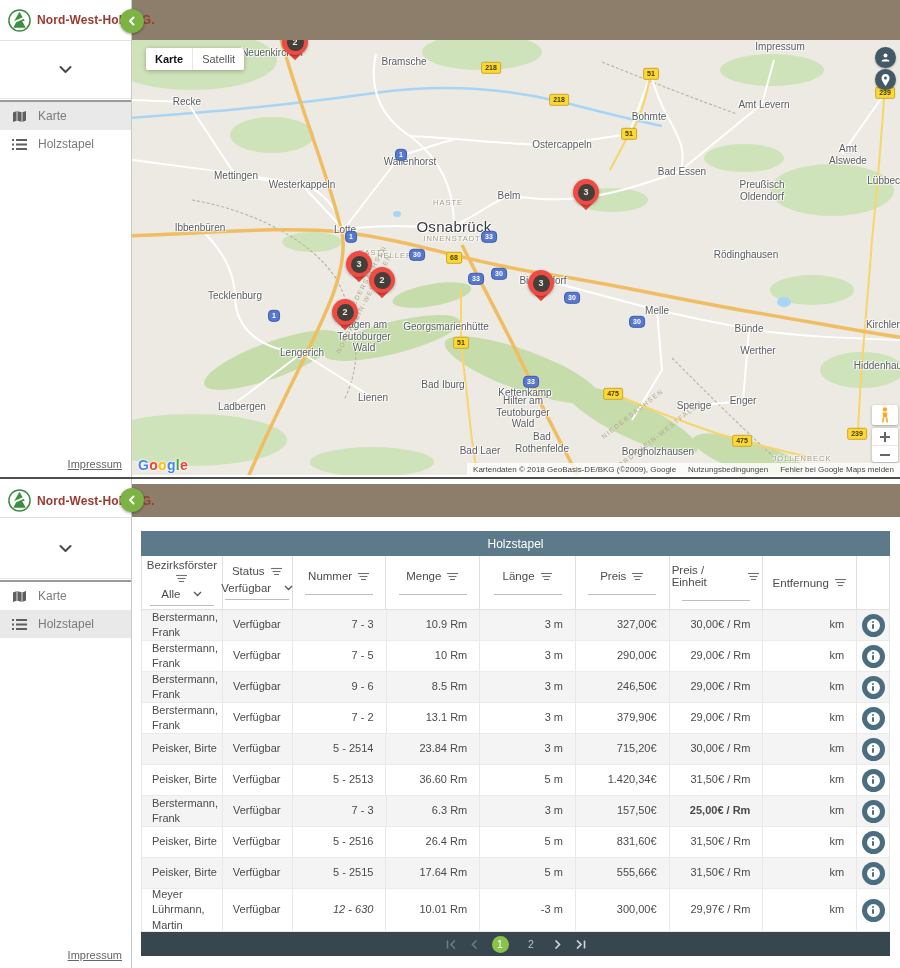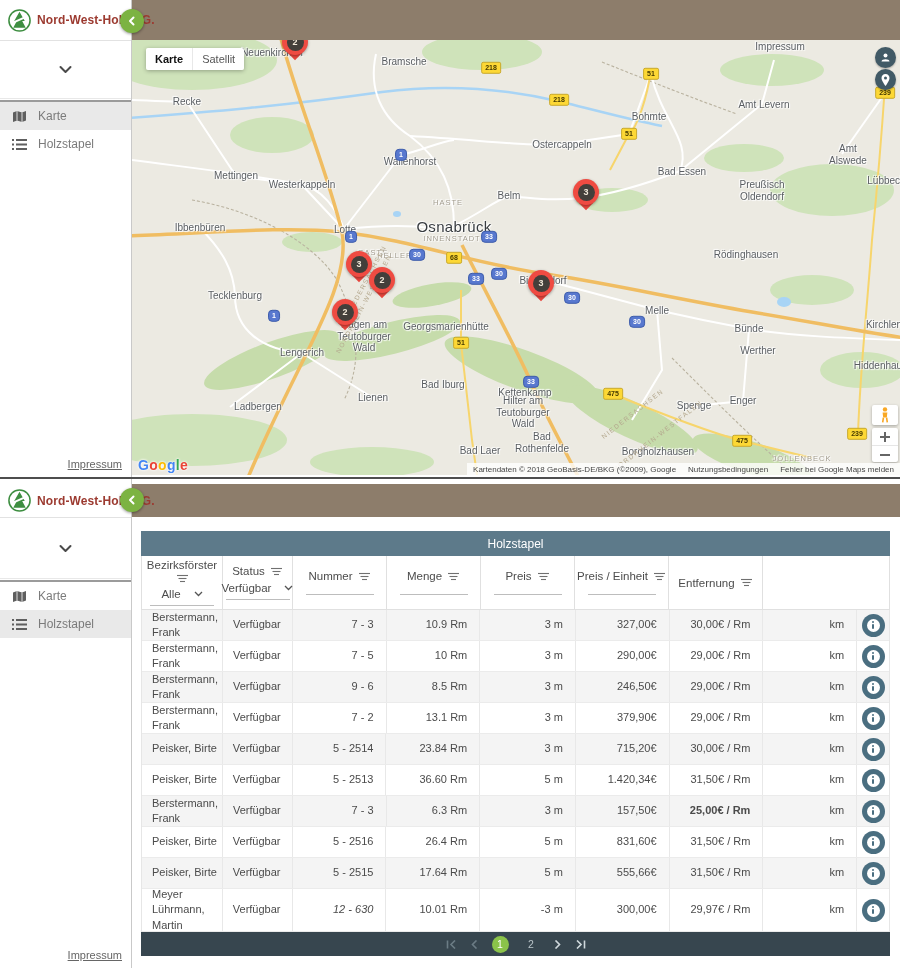--- a/index.html
+++ b/index.html
@@ -284,21 +284,21 @@
           <span class="city " style="left: 232px; top: 296px;">Hagen am
 Teutoburger
 Wald</span>
           <span class="city " style="left: 170px; top: 313px;">Lengerich</span>
           <span class="city " style="left: 311px; top: 345px;">Bad Iburg</span>
           <span class="city " style="left: 393px; top: 353px;">Kettenkamp</span>
           <span class="city " style="left: 391px; top: 372px;">Hilter am
 Teutoburger
 Wald</span>
           <span class="city " style="left: 241px; top: 358px;">Lienen</span>
-          <span class="city " style="left: 112px; top: 367px; padding-left: 28px;">Ladbergen</span>
+          <span class="city " style="left: 96px; top: 367px; padding-left: 28px;">Ladbergen</span>
           <span class="city " style="left: 562px; top: 366px;">Spenge</span>
           <span class="city " style="left: 611px; top: 361px;">Enger</span>
           <span class="city " style="left: 348px; top: 411px;">Bad Laer</span>
           <span class="city " style="left: 410px; top: 402px;">Bad
 Rothenfelde</span>
           <span class="city " style="left: 526px; top: 412px;">Borgholzhausen</span>
           <span class="city area" style="left: 670px; top: 419px;">JÖLLENBECK</span>
           <span class="border-label" style="left: 196px; top: 236px; transform: rotate(-62deg);">NIEDERSACHSEN</span>
           <span class="border-label" style="left: 176px; top: 260px; transform: rotate(-62deg);">NORDRHEIN-WESTFALEN</span>
           <span class="border-label" style="left: 462px; top: 370px; transform: rotate(-38deg);">NIEDERSACHSEN</span>
@@ -538,20 +538,35 @@
                   <g stroke="#707070" stroke-width="1.1">
                     <line x1="1" y1="1.5" x2="12" y2="1.5"></line>
                     <line x1="2.5" y1="4.5" x2="10.5" y2="4.5"></line>
                     <line x1="4" y1="7.5" x2="9" y2="7.5"></line>
                   </g>
                 </svg>
               </span>
             </div>
             <div class="fline" style="width:68px;margin-top:12px"></div>
           </div>
+          <div class="th" style="width: 96px;">
+            <div class="lab-row">
+              <span>Länge</span>
+              <span class="mi-ic">
+                <svg width="13" height="9" viewBox="0 0 13 9">
+                  <g stroke="#707070" stroke-width="1.1">
+                    <line x1="1" y1="1.5" x2="12" y2="1.5"></line>
+                    <line x1="2.5" y1="4.5" x2="10.5" y2="4.5"></line>
+                    <line x1="4" y1="7.5" x2="9" y2="7.5"></line>
+                  </g>
+                </svg>
+              </span>
+            </div>
+            <div class="fline" style="width:68px;margin-top:12px"></div>
+          </div>
           <div class="th" style="width: 94px;">
             <div class="lab-row">
               <span>Preis</span>
               <span class="mi-ic">
                 <svg width="13" height="9" viewBox="0 0 13 9">
                   <g stroke="#707070" stroke-width="1.1">
                     <line x1="1" y1="1.5" x2="12" y2="1.5"></line>
                     <line x1="2.5" y1="4.5" x2="10.5" y2="4.5"></line>
                     <line x1="4" y1="7.5" x2="9" y2="7.5"></line>
                   </g>

